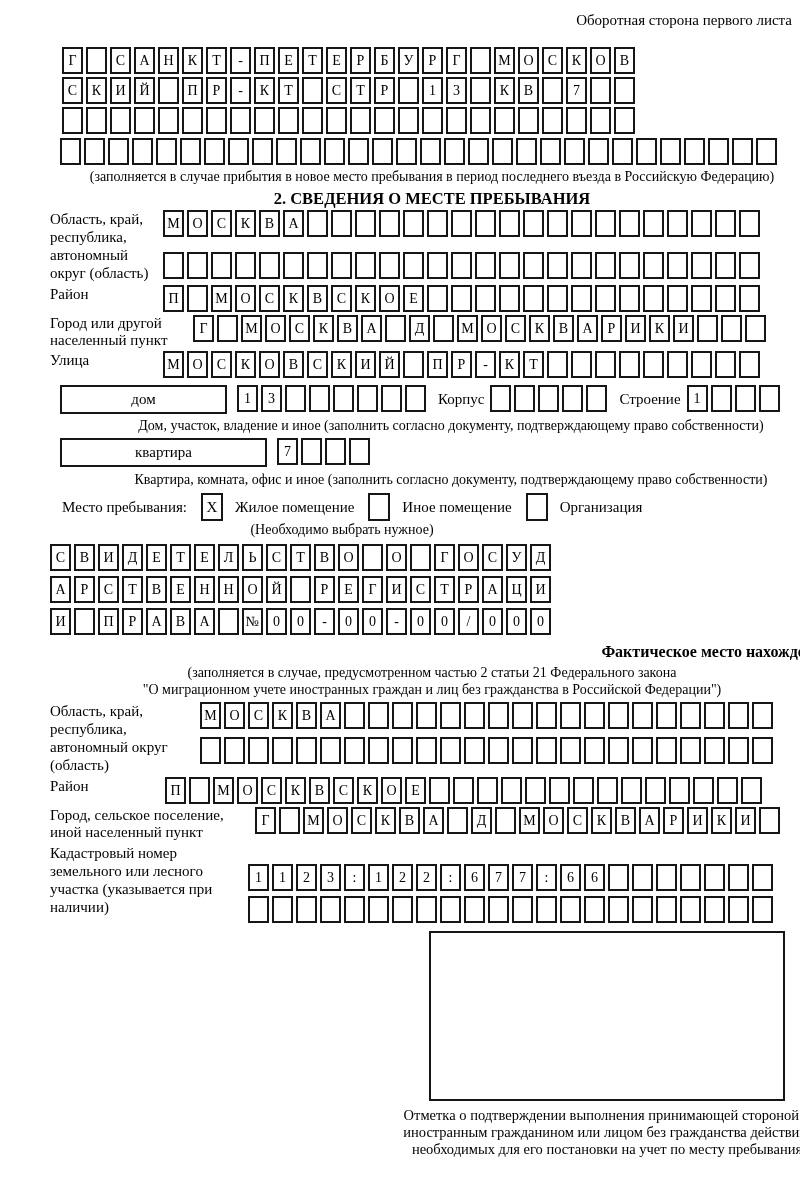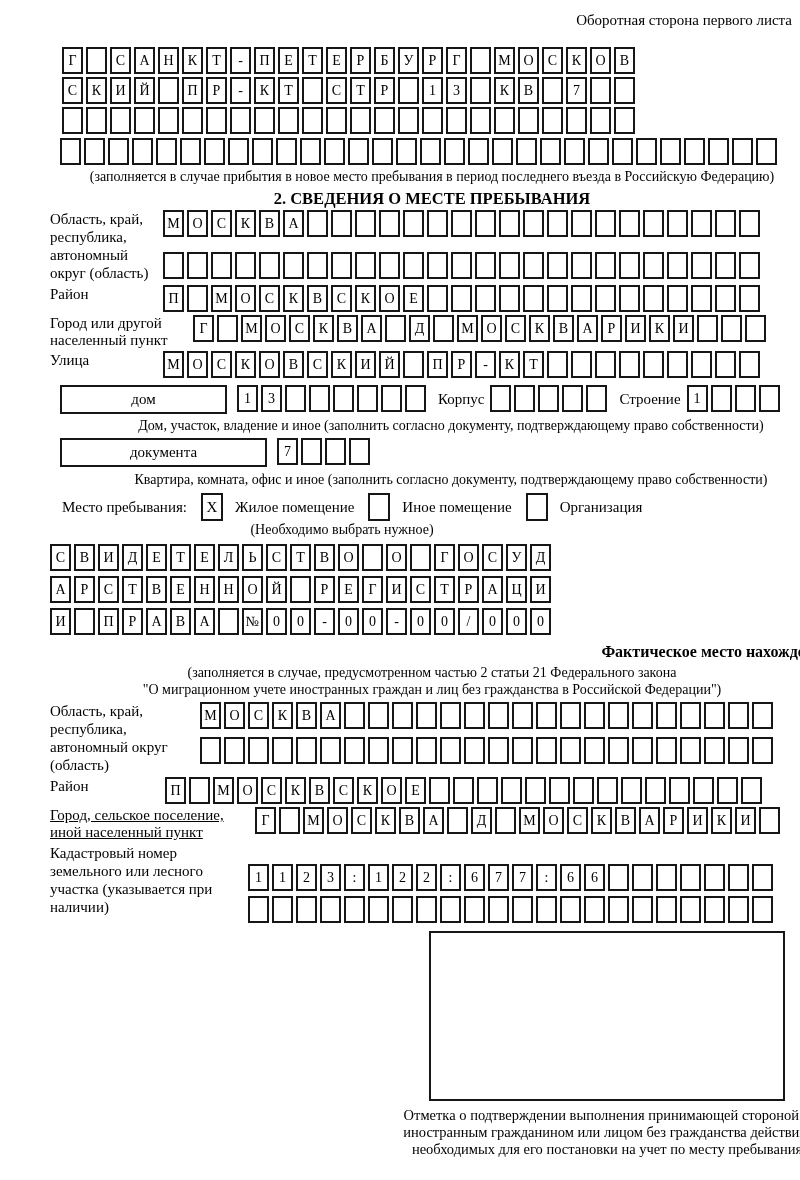--- a/index.html
+++ b/index.html
@@ -18,21 +18,21 @@
   .c{text-align:center;}
   .sec-title{margin-top:4px;text-align:center;font-weight:700;font-size:16.5px;line-height:19px;}
   .fact-title{margin-top:7px;text-align:right;font-weight:700;font-size:16px;line-height:19px;}
   .pa-block{margin:18px 0 0 30px;}
   .pa-block .rows{gap:3px;}
   .pa-full{margin:4px 0 0 28px;}
   .mt2{margin-top:2px;} .mt3{margin-top:3px;} .mt4{margin-top:4px;}
   .mt6{margin-top:6px;} .mt7{margin-top:7px;}
   .ml30{margin-left:18px;} .ml28{margin-left:28px;} .ml38{margin-left:38px;text-align:center;}
   .w113{width:113px;} .w115{width:115px;} .w143{width:143px;line-height:17px;}
-  .w150{width:150px;} .w198{width:198px;line-height:18px;} .w205{width:205px;line-height:17px;text-decoration:underline;}
+  .w150{width:150px;} .w198{width:198px;line-height:18px;} .w205{width:205px;line-height:17px;}
   .w222{width:222px;line-height:16.5px;}
   .gap15{gap:15px;} .gap8{gap:8px;} .gap5{gap:5px;}
   .inline-lbl{font-size:15px;line-height:29px;padding:0 6px 0 12px;flex:0 0 auto;}
   .cells-after{margin-left:10px;}
   .stay-row{display:flex;align-items:center;margin:5px 0 0 30px;font-size:15px;}
   .checkbox{flex:0 0 auto;width:22px;height:28px;box-sizing:border-box;border:2px solid #161616;
         display:flex;align-items:center;justify-content:center;font-size:15px;margin:0 12px 0 14px;}
   .choose-note{width:560px;margin-left:30px;text-align:center;}
   .stampbox{width:356px;height:170px;box-sizing:border-box;border:2px solid #161616;
         margin:8px 0 0 397px;}
@@ -339,21 +339,21 @@
     <div class="boxrow">
         <span class="cell">1</span>
         <span class="cell"></span>
         <span class="cell"></span>
         <span class="cell"></span>
       </div>
   </div>
   <div class="note ml38 mt3">Дом, участок, владение и иное (заполнить согласно документу, подтверждающему право собственности)</div>
 
   <div class="flex ml28 mt4">
-    <div class="widebox" style="width:207px">документа</div>
+    <div class="widebox" style="width:207px">квартира</div>
     <div class="boxrow cells-after">
         <span class="cell">7</span>
         <span class="cell"></span>
         <span class="cell"></span>
         <span class="cell"></span>
       </div>
   </div>
   <div class="note ml38 mt4">Квартира, комната, офис и иное (заполнить согласно документу, подтверждающему право собственности)</div>
 
   <div class="stay-row">

